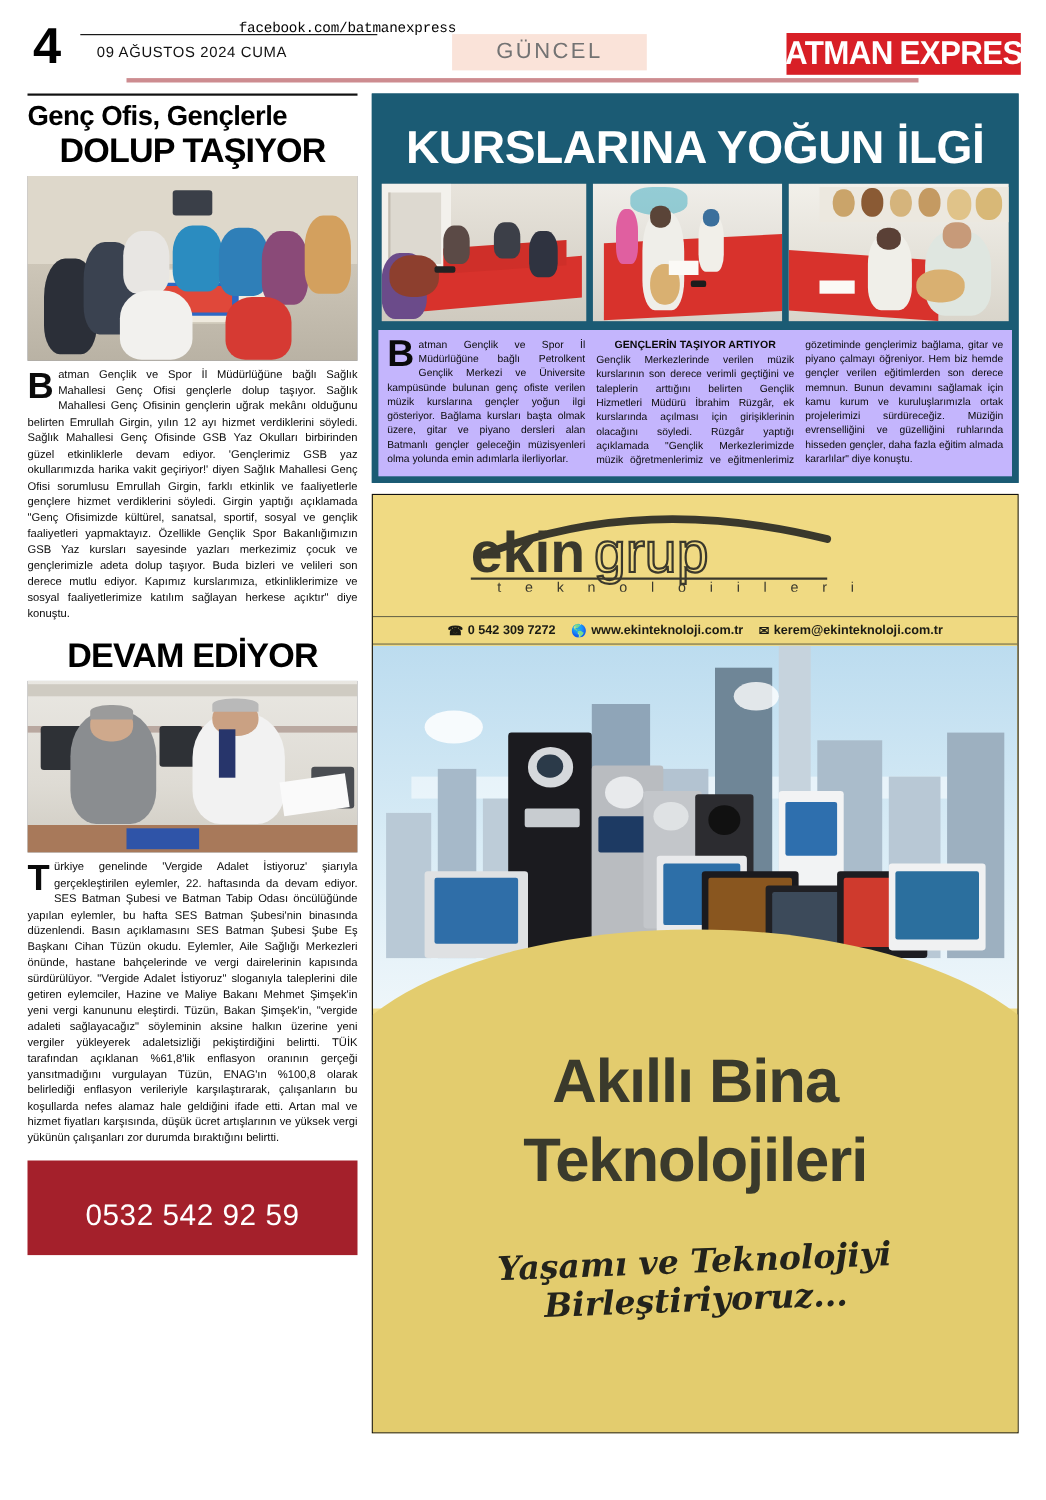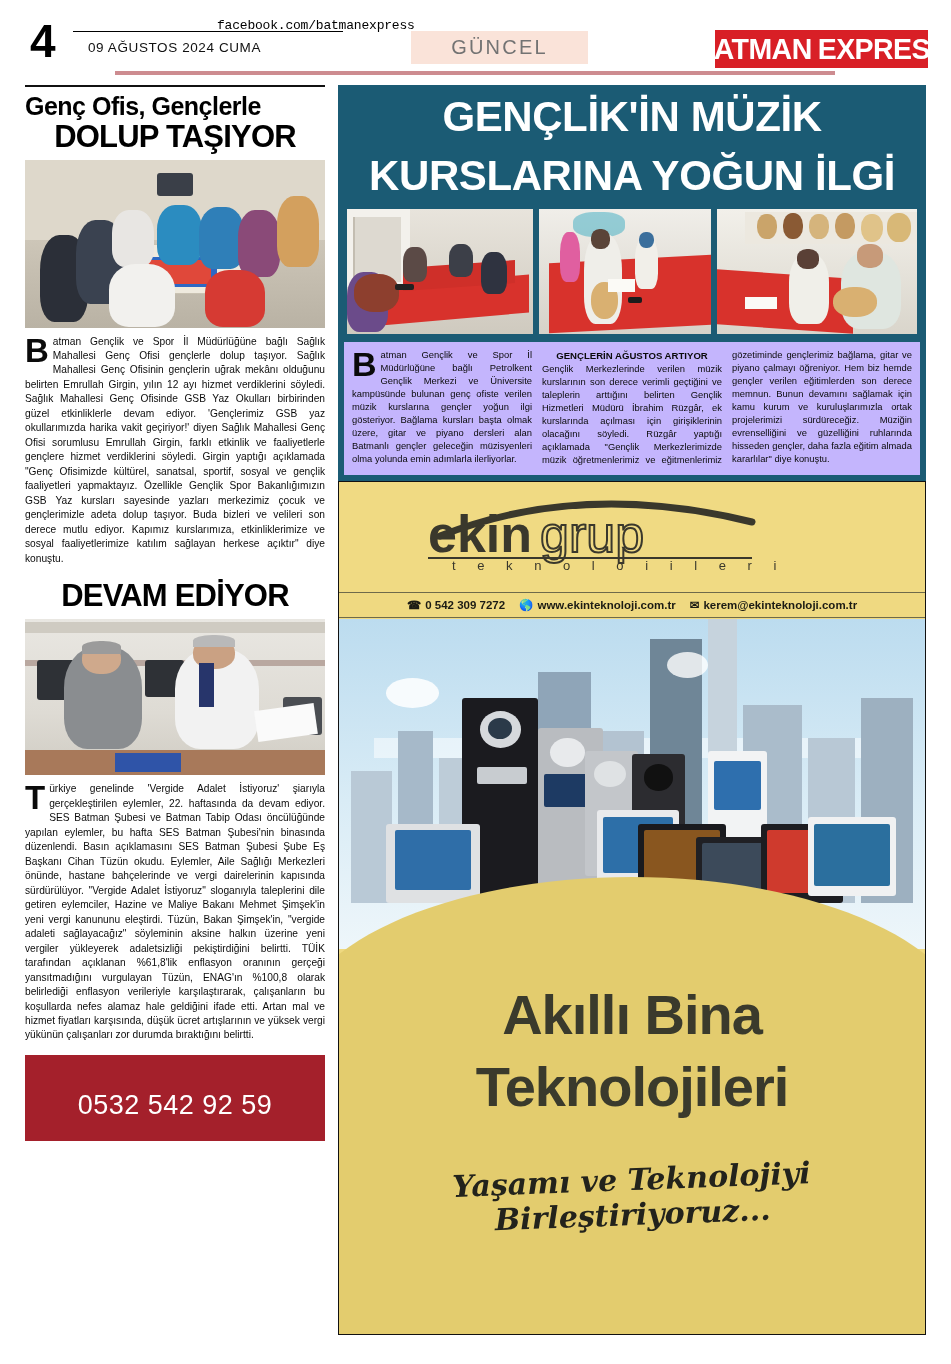--- a/index.html
+++ b/index.html
@@ -115,21 +115,21 @@
   }
   .news-body .dropcap::first-letter {
     float:left; font-size:34px; line-height:0.8; font-weight:700; padding:2px 4px 0 0;
   }
   .news-body .sub {
     text-align:center; font-weight:700; font-size:9.6px; margin:2px 0 1px;
   }
 
   
   .ekin-ad {
-    position:relative; border:1.5px solid #111;
+    position:relative; margin-top:10px; border:1.5px solid #111;
     height:854px; background:#efd981; overflow:hidden;
   }
   .ekin-logo-area { position:relative; height:110px; background:#f0da83; }
   .ekin-logo {
     position:absolute; left:50%; top:14px; transform:translateX(-50%);
     width:420px; height:74px;
   }
   .ekin-contact {
     position:absolute; top:110px; left:0; width:100%; height:26px;
     border-top:1.2px solid #6e6a4a; border-bottom:1.2px solid #6e6a4a;
@@ -239,21 +239,20 @@
 
     <div class="job-ad">
       <div class="phone">0532 542 92 59</div>
     </div>
   </div>
 
   <div class="col-right">
 
     <div class="news-block">
       <div class="news-head">
-        <div class="l1">GENÇLİK'İN MÜZİK</div>
         <div class="l2">KURSLARINA YOĞUN İLGİ</div>
       </div>
 
       <div class="news-photos">
         <div class="np" style="flex:0 0 186px;">
           <div style="position:absolute;inset:0;background:linear-gradient(#e8e4dc,#cfcabf);"></div>
           <div style="position:absolute;left:0;top:0;width:34%;height:62%;background:#f3f1ec;"></div>
           <div style="position:absolute;left:3%;top:6%;width:26%;height:52%;background:#ddd9d0;border-left:2px solid #c3bdb1;"></div>
           <div style="position:absolute;left:6%;top:58%;width:92%;height:30%;background:#d8322c;transform:skewY(-5deg);"></div>
           <div style="position:absolute;left:30%;top:44%;width:60%;height:18%;background:#cf2f29;transform:skewY(-4deg);"></div>
@@ -291,21 +290,21 @@
           <div style="position:absolute;left:40%;top:32%;width:11%;height:16%;background:#5a4036;border-radius:44%;"></div>
           <div class="figure" style="left:62%;top:34%;width:30%;height:62%;background:#dfe6e0;"></div>
           <div style="position:absolute;left:70%;top:28%;width:13%;height:19%;background:#c79a79;border-radius:44%;"></div>
           <div style="position:absolute;left:58%;top:62%;width:22%;height:24%;background:#d9b071;border-radius:46%;"></div>
           <div style="position:absolute;left:14%;top:70%;width:16%;height:10%;background:#fbfaf6;"></div>
         </div>
       </div>
 
       <div class="news-body">
         <p class="dropcap">Batman Gençlik ve Spor İl Müdürlüğüne bağlı Petrolkent Gençlik Merkezi ve Üniversite kampüsünde bulunan genç ofiste verilen müzik kurslarına gençler yoğun ilgi gösteriyor. Bağlama kursları başta olmak üzere, gitar ve piyano dersleri alan Batmanlı gençler geleceğin müzisyenleri olma yolunda emin adımlarla ilerliyorlar.</p>
-        <p class="sub">GENÇLERİN AĞUSTOS ARTIYOR</p>
+        <p class="sub">GENÇLERİN TAŞIYOR ARTIYOR</p>
         <p>Gençlik Merkezlerinde verilen müzik kurslarının son derece verimli geçtiğini ve taleplerin arttığını belirten Gençlik Hizmetleri Müdürü İbrahim Rüzgâr, ek kurslarında açılması için girişiklerinin olacağını söyledi. Rüzgâr yaptığı açıklamada "Gençlik Merkezlerimizde müzik öğretmenlerimiz ve eğitmenlerimiz gözetiminde gençlerimiz bağlama, gitar ve piyano çalmayı öğreniyor. Hem biz hemde gençler verilen eğitimlerden son derece memnun. Bunun devamını sağlamak için kamu kurum ve kuruluşlarımızla ortak projelerimizi sürdüreceğiz. Müziğin evrenselliğini ve güzelliğini ruhlarında hisseden gençler, daha fazla eğitim almada kararlılar" diye konuştu.</p>
       </div>
     </div>
 
     <div class="ekin-ad">
 
       <div class="ekin-logo-area">
         <svg class="ekin-logo" viewBox="0 0 420 74">
           <path d="M18 40 Q160 -16 330 26" stroke="#3a382c" stroke-width="7" fill="none" stroke-linecap="round"></path>
           <text x="6" y="56" font-family="Liberation Sans, sans-serif" font-size="52" font-weight="700" fill="#3a382c">ekin</text>

